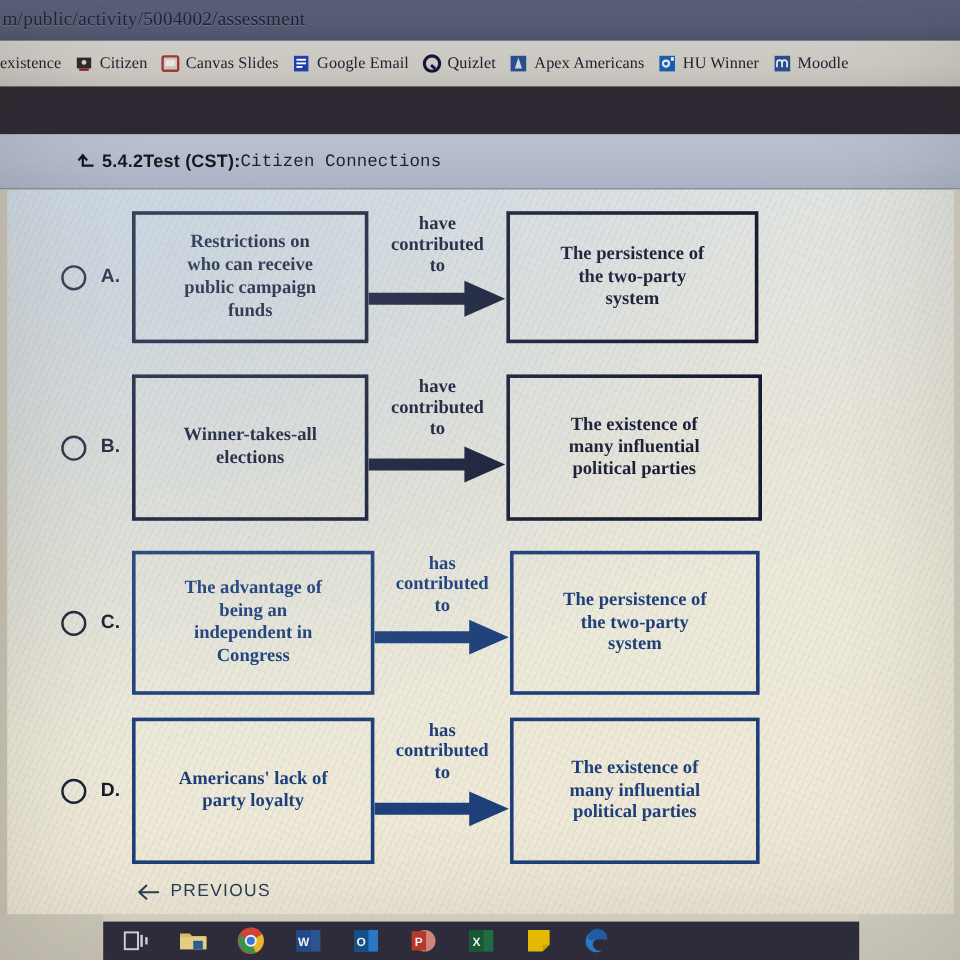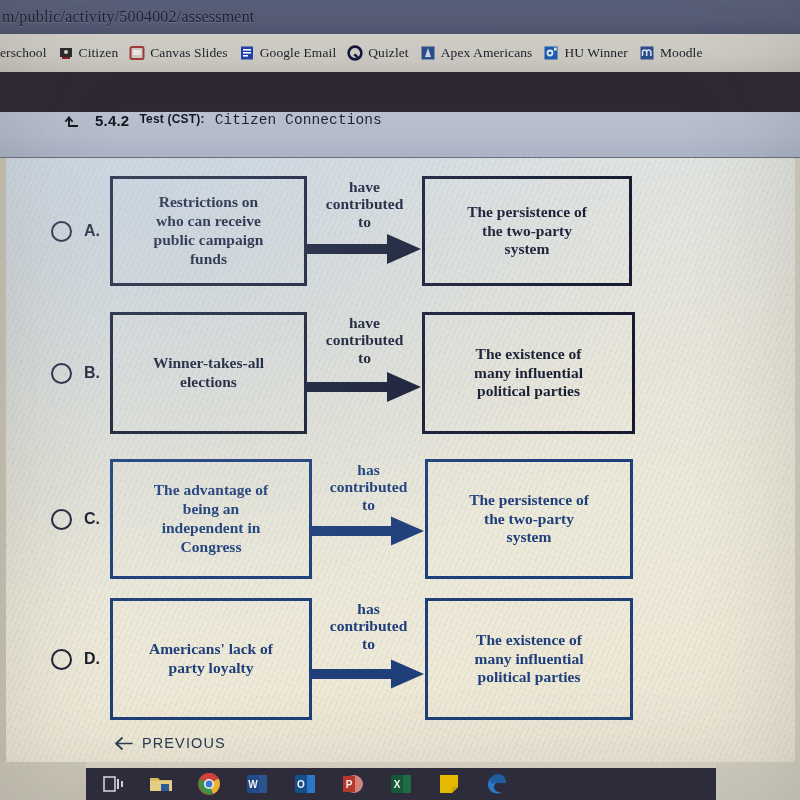--- a/index.html
+++ b/index.html
@@ -69,30 +69,29 @@
     left: 0; top: 72px; width: 800px; height: 40px;
     background: #2e2933;
   }
 
   
   #assessment-header {
     position: absolute;
     left: 0; top: 112px; width: 800px; height: 46px;
     background: linear-gradient(180deg,#b9c0cf 0%,#b4bccc 50%,#aab2c4 100%);
     border-bottom: 1.5px solid #6a6f7c;
-    display: flex; 
+    display: flex; align-items: center;
     padding-left: 63px;
-    gap: 10px;
   }
   #back-up-icon { width: 22px; height: 22px; flex: 0 0 auto; }
   #header-code {
     font-size: 15px; font-weight: bold; color: #15181f; letter-spacing: .2px;
   }
   #header-test {
-    font-size: 12px; font-weight: bold; color: #15181f; letter-spacing: .2px;
+    font-size: 15px; font-weight: bold; color: #15181f; letter-spacing: .2px;
   }
   #header-title {
     font-size: 14.5px; color: #1b2230; letter-spacing: .1px; font-family: Liberation Mono, monospace;
   }
 
   
   #question-page {
     position: absolute;
     left: 0; top: 158px; width: 800px; height: 604px;
     background:
@@ -256,21 +255,21 @@
 </head>
 <body>
 
 <div id="browser-omnibox">
   <span class="url">m/public/activity/5004002/assessment</span>
 </div>
 
 <div id="bookmarks-bar">
 
   <div class="bm">
-    <span class="bm-label">erschool</span>
+    <span class="bm-label">existence</span>
   </div>
 
   <div class="bm">
     <svg class="bm-ico" viewBox="0 0 16 16">
       <rect x="2" y="3" width="12" height="9" fill="#2b2b2b"></rect>
       <rect x="4" y="12" width="8" height="2" fill="#8b1f1f"></rect>
       <circle cx="8" cy="7" r="2" fill="#d9d6cf"></circle>
     </svg>
     <span class="bm-label">Citizen</span>
   </div>

